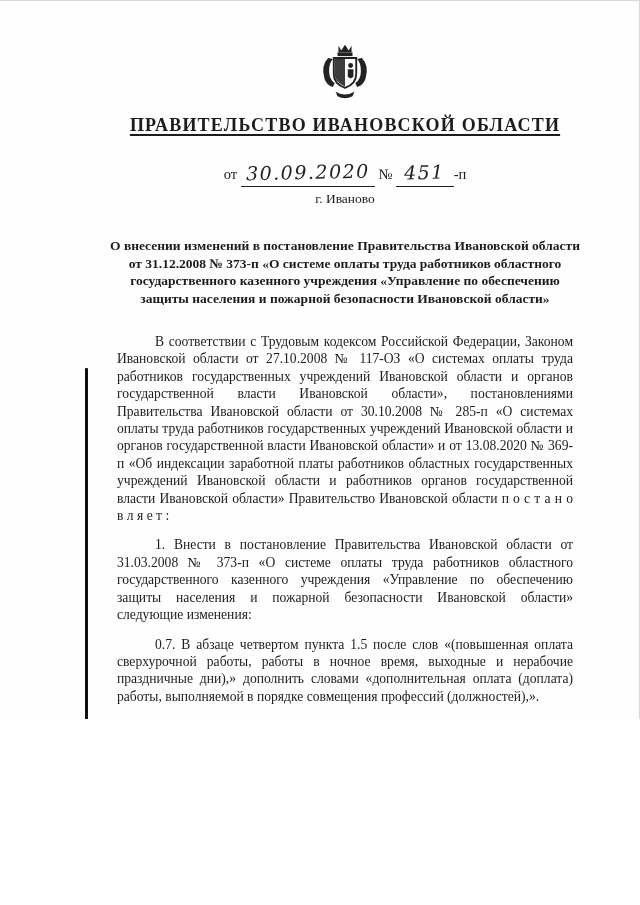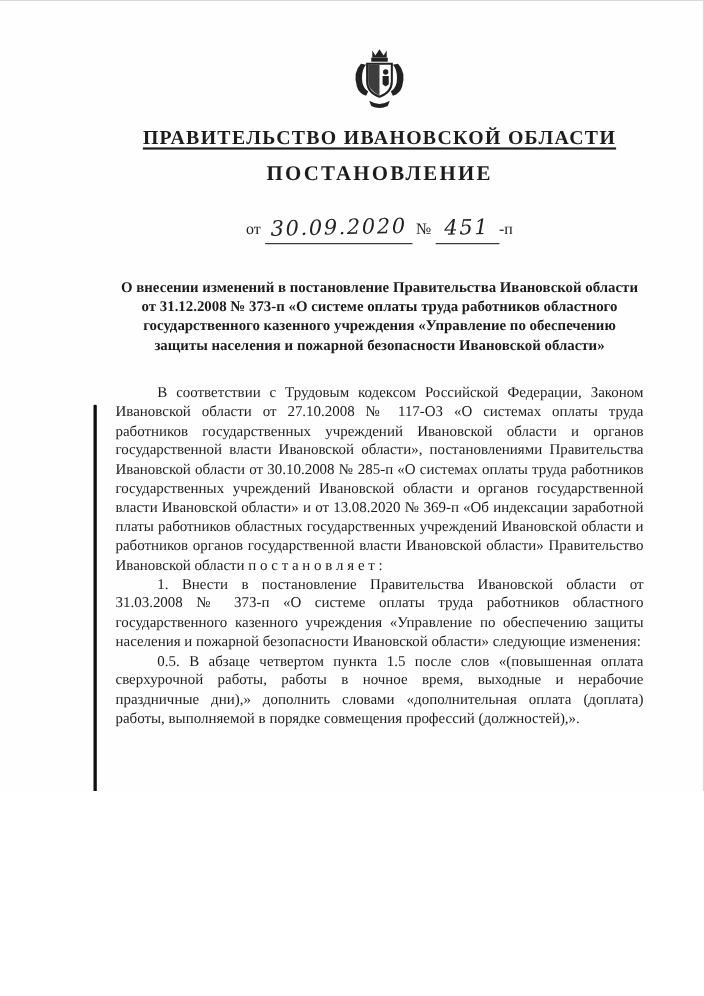--- a/index.html
+++ b/index.html
@@ -85,21 +85,21 @@
     max-width: 472px;
     text-align: center;
     font-size: 13.5px;
     font-weight: bold;
     line-height: 17.5px;
   }
   .body-text {
     margin-top: 26px;
   }
   .body-text p {
-    margin: 0;
+    margin: 12px;
     font-size: 13.6px;
     line-height: 17.4px;
     text-align: justify;
     text-indent: 38px;
   }
   .footer-code {
     position: absolute;
     left: 103px;
     top: 835px;
     font-size: 9px;
@@ -147,36 +147,36 @@
         <path d="M12 16 q-8 8 -4 22 q2 7 9 9 l2 -4 q-6 -4 -6 -13 q0 -9 4 -13 z" fill="#222"></path>
 
         <path d="M48 16 q8 8 4 22 q-2 7 -9 9 l-2 -4 q6 -4 6 -13 q0 -9 -4 -13 z" fill="#222"></path>
 
         <path d="M20 52 q10 6 20 0 l-2 5 q-8 4 -16 0 z" fill="#222"></path>
       </svg>
     </div>
 
     <h1 class="org-name">ПРАВИТЕЛЬСТВО ИВАНОВСКОЙ ОБЛАСТИ</h1>
 
-    <h2 class="doc-type">ПОСТАНОВЛЕНИЕ</h2>
 
     <div class="date-line">
       <span>от</span>
       <span class="blank blank-date"><span class="handwritten">30.09.2020</span></span>
       <span>№</span>
       <span class="blank blank-num"><span class="handwritten">451</span></span><span>-п</span>
     </div>
 
+    <div class="city">г. Иваново</div>
 
     <div class="subject">О внесении изменений в постановление Правительства Ивановской области от 31.12.2008 № 373-п «О системе оплаты труда работников областного государственного казенного учреждения «Управление по обеспечению защиты населения и пожарной безопасности Ивановской области»</div>
 
     <div class="body-text">
       <p>В соответствии с Трудовым кодексом Российской Федерации, Законом Ивановской области от 27.10.2008 № 117-ОЗ «О системах оплаты труда работников государственных учреждений Ивановской области и органов государственной власти Ивановской области», постановлениями Правительства Ивановской области от 30.10.2008 № 285-п «О системах оплаты труда работников государственных учреждений Ивановской области и органов государственной власти Ивановской области» и от 13.08.2020 № 369-п «Об индексации заработной платы работников областных государственных учреждений Ивановской области и работников органов государственной власти Ивановской области» Правительство Ивановской области п о с т а н о в л я е т :</p>
       <p>1. Внести в постановление Правительства Ивановской области от 31.03.2008 № 373-п «О системе оплаты труда работников областного государственного казенного учреждения «Управление по обеспечению защиты населения и пожарной безопасности Ивановской области» следующие изменения:</p>
-      <p>0.5. В абзаце четвертом пункта 1.5 после слов «(повышенная оплата сверхурочной работы, работы в ночное время, выходные и нерабочие праздничные дни),» дополнить словами «дополнительная оплата (доплата) работы, выполняемой в порядке совмещения профессий (должностей),».</p>
+      <p>0.7. В абзаце четвертом пункта 1.5 после слов «(повышенная оплата сверхурочной работы, работы в ночное время, выходные и нерабочие праздничные дни),» дополнить словами «дополнительная оплата (доплата) работы, выполняемой в порядке совмещения профессий (должностей),».</p>
     </div>
 
   </div>
 
   <div class="footer-code">п-3880670</div>
 
   <div class="scan-line-left"></div>
   <div class="scan-line-bottom"></div>
 
 </div>

